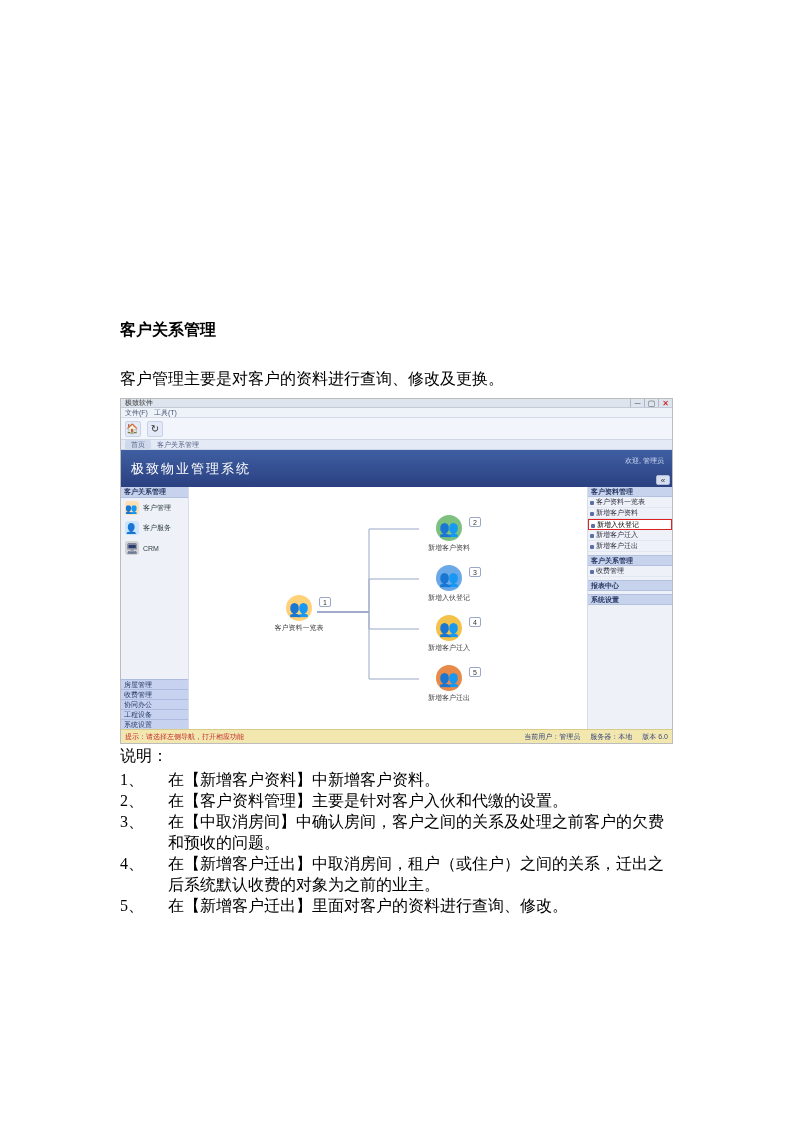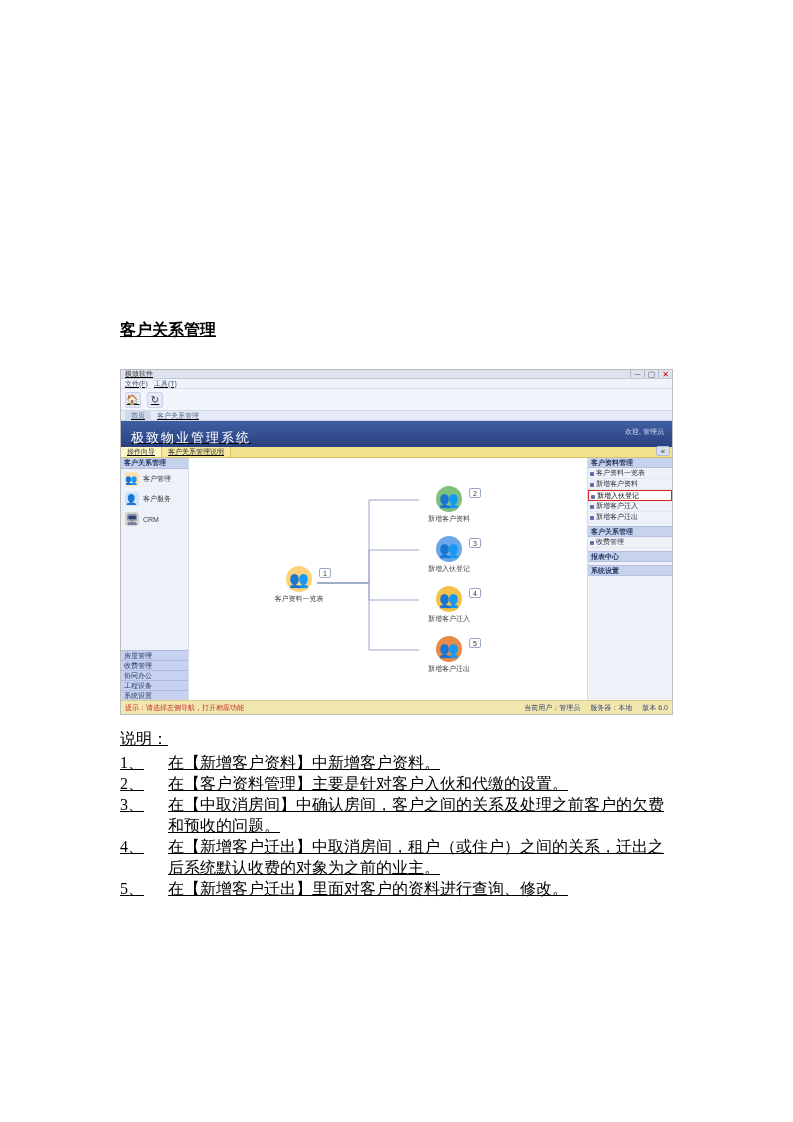--- a/index.html
+++ b/index.html
@@ -6,39 +6,38 @@
   body {
     width: 793px;
     height: 1122px;
     background: #fff;
     font-family: "SimSun", "宋体", serif;
     color: #000;
     position: relative;
   }
   .page {
     padding: 320px 120px 0 120px;
-    text-decoration: underline;
   }
   .heading {
     font-family: "SimHei", "黑体", sans-serif;
     font-weight: bold;
     font-size: 16px;
     margin-bottom: 28px;
   }
   .sub-heading {
     font-size: 16px;
     margin-bottom: 24px;
   }
   .intro {
     font-size: 16px;
     margin-bottom: 8px;
   }
   .explain-title {
     font-size: 16px;
-    margin-top: 14px;
+    margin-top: 2px;
     margin-bottom: 2px;
   }
   .list-line {
     font-size: 16px;
     line-height: 21px;
     display: flex;
   }
   .list-num {
     width: 48px;
     flex: 0 0 48px;
@@ -127,24 +126,24 @@
     color: #5b688c;
     gap: 6px;
   }
   .shot-crumb .pill {
     background: #d0d8eb;
     padding: 0 6px;
     border-radius: 2px;
   }
 
   .shot-banner {
-    height: 26px;
+    height: 37px;
     background: linear-gradient(#3f5fa2, #2a4080);
     display: flex;
-    align-items: flex-end;
+    align-items: center;
     padding-left: 10px;
     position: relative;
   }
   .shot-banner-title {
     color: #fff;
     font-size: 13px;
     letter-spacing: 2px;
     font-family: "SimHei", sans-serif;
   }
   .shot-banner .welcome {
@@ -356,20 +355,21 @@
     color: #3a4a7a;
     display: flex;
     gap: 10px;
   }
 </style>
 </head>
 <body>
 
 <div class="page">
   <div class="heading">客户关系管理</div>
+  <div class="intro">客户管理主要是对客户的资料进行查询、修改及更换。</div>
 
   <div class="shot">
 
     <div class="shot-titlebar">
       <span>极致软件</span>
       <div class="titlebar-ctrl">
         <span>─</span>
         <span>▢</span>
         <span>✕</span>
       </div>

